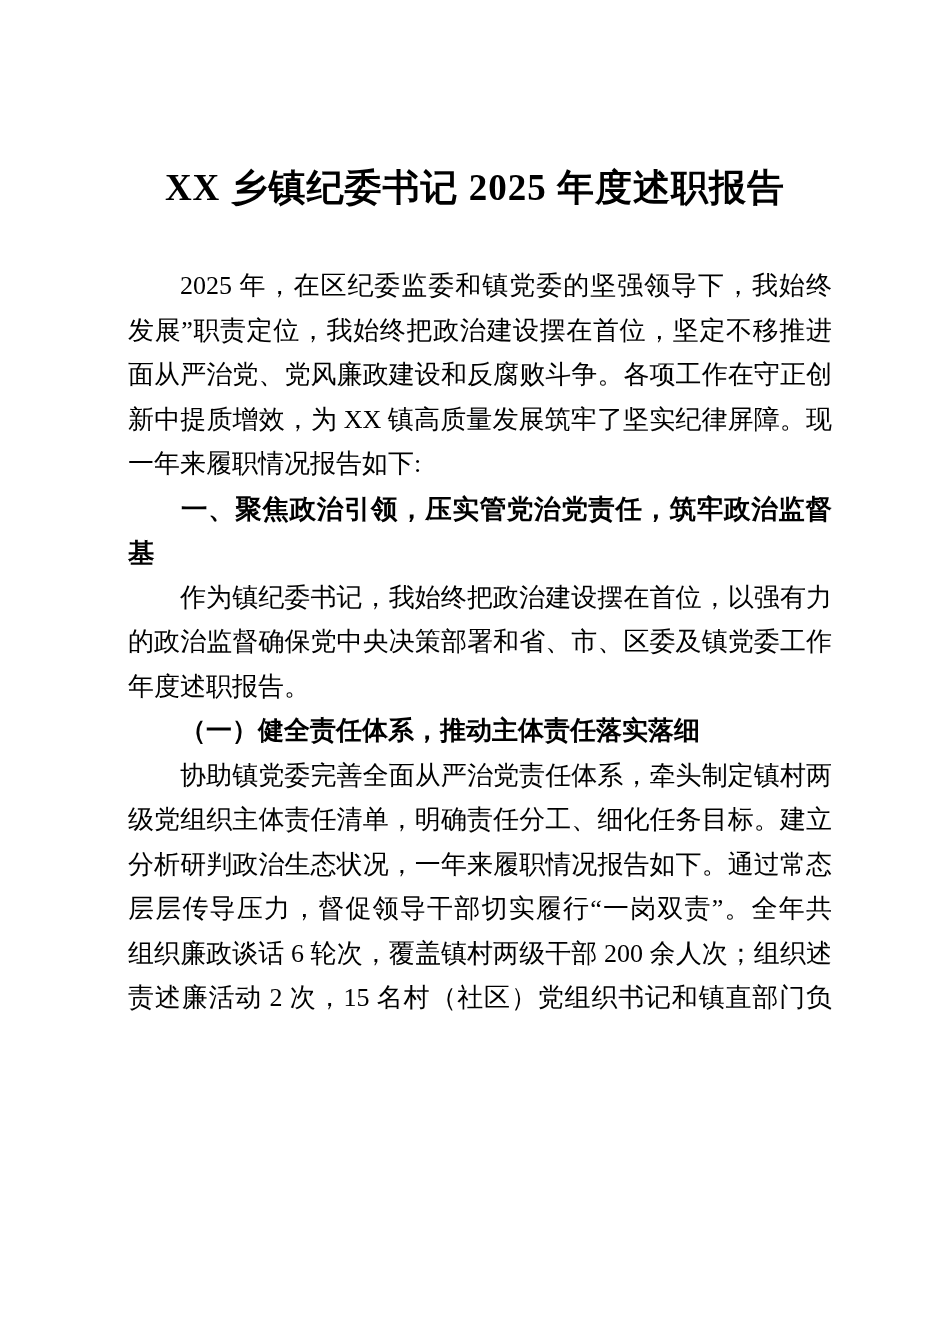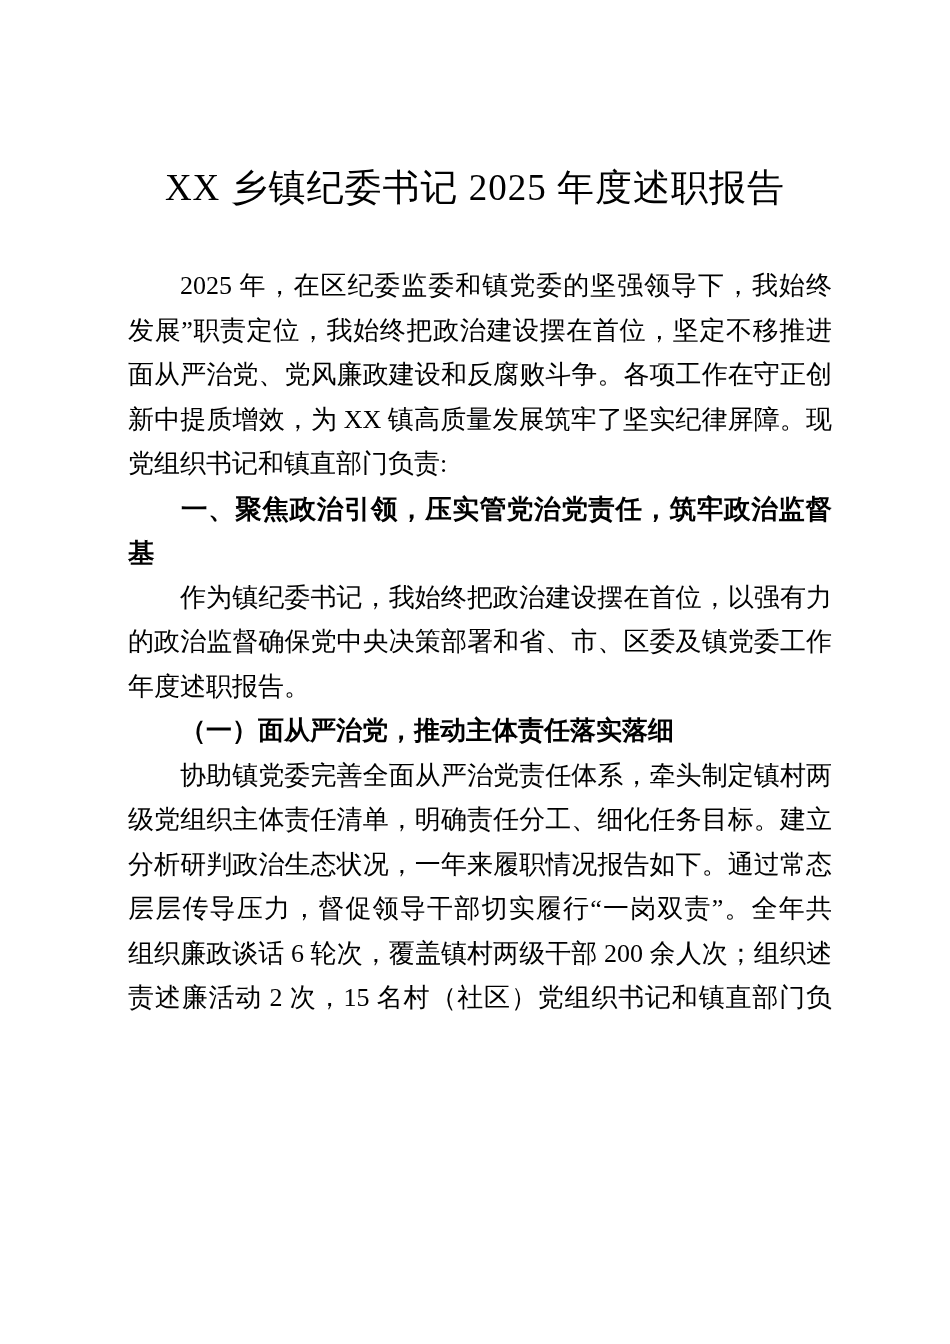--- a/index.html
+++ b/index.html
@@ -18,21 +18,21 @@
   }
   .doc-title {
     position: absolute;
     top: 166px;
     left: 0;
     width: 100%;
     margin: 0;
     text-align: center;
     font-size: 37px;
     line-height: 44px;
-    font-weight: normal;
+    font-weight: bold;
     font-family: "Liberation Serif", "DejaVu Serif", serif;
     letter-spacing: 1px;
   }
   .doc-body {
     position: absolute;
     top: 264px;
     left: 128px;
     width: 704px;
     font-size: 26px;
   }
@@ -65,30 +65,30 @@
 <div class="page">
 
   <h1 class="doc-title">XX 乡镇纪委书记 2025 年度述职报告</h1>
 
   <div class="doc-body">
 
     <div class="line indent">2025 年，在区纪委监委和镇党委的坚强领导下，我始终牢</div>
     <div class="line">发展”职责定位，我始终把政治建设摆在首位，坚定不移推进全</div>
     <div class="line">面从严治党、党风廉政建设和反腐败斗争。各项工作在守正创</div>
     <div class="line">新中提质增效，为 XX 镇高质量发展筑牢了坚实纪律屏障。现将</div>
-    <div class="line last">党组织书记和镇直部门负责:</div>
+    <div class="line last">一年来履职情况报告如下:</div>
 
     <div class="line h1 indent">一、聚焦政治引领，压实管党治党责任，筑牢政治监督根</div>
     <div class="line h1 last">基</div>
 
     <div class="line indent">作为镇纪委书记，我始终把政治建设摆在首位，以强有力</div>
     <div class="line">的政治监督确保党中央决策部署和省、市、区委及镇党委工作</div>
     <div class="line last">年度述职报告。</div>
 
-    <div class="line h2 indent last">（一）面从严治党，推动主体责任落实落细</div>
+    <div class="line h2 indent last">（一）健全责任体系，推动主体责任落实落细</div>
 
     <div class="line indent">协助镇党委完善全面从严治党责任体系，牵头制定镇村两</div>
     <div class="line">级党组织主体责任清单，明确责任分工、细化任务目标。建立</div>
     <div class="line">分析研判政治生态状况，一年来履职情况报告如下。通过常态化</div>
     <div class="line">层层传导压力，督促领导干部切实履行“一岗双责”。全年共</div>
     <div class="line">组织廉政谈话 6 轮次，覆盖镇村两级干部 200 余人次；组织述</div>
     <div class="line">责述廉活动 2 次，15 名村（社区）党组织书记和镇直部门负责</div>
 
   </div>
 </div>

